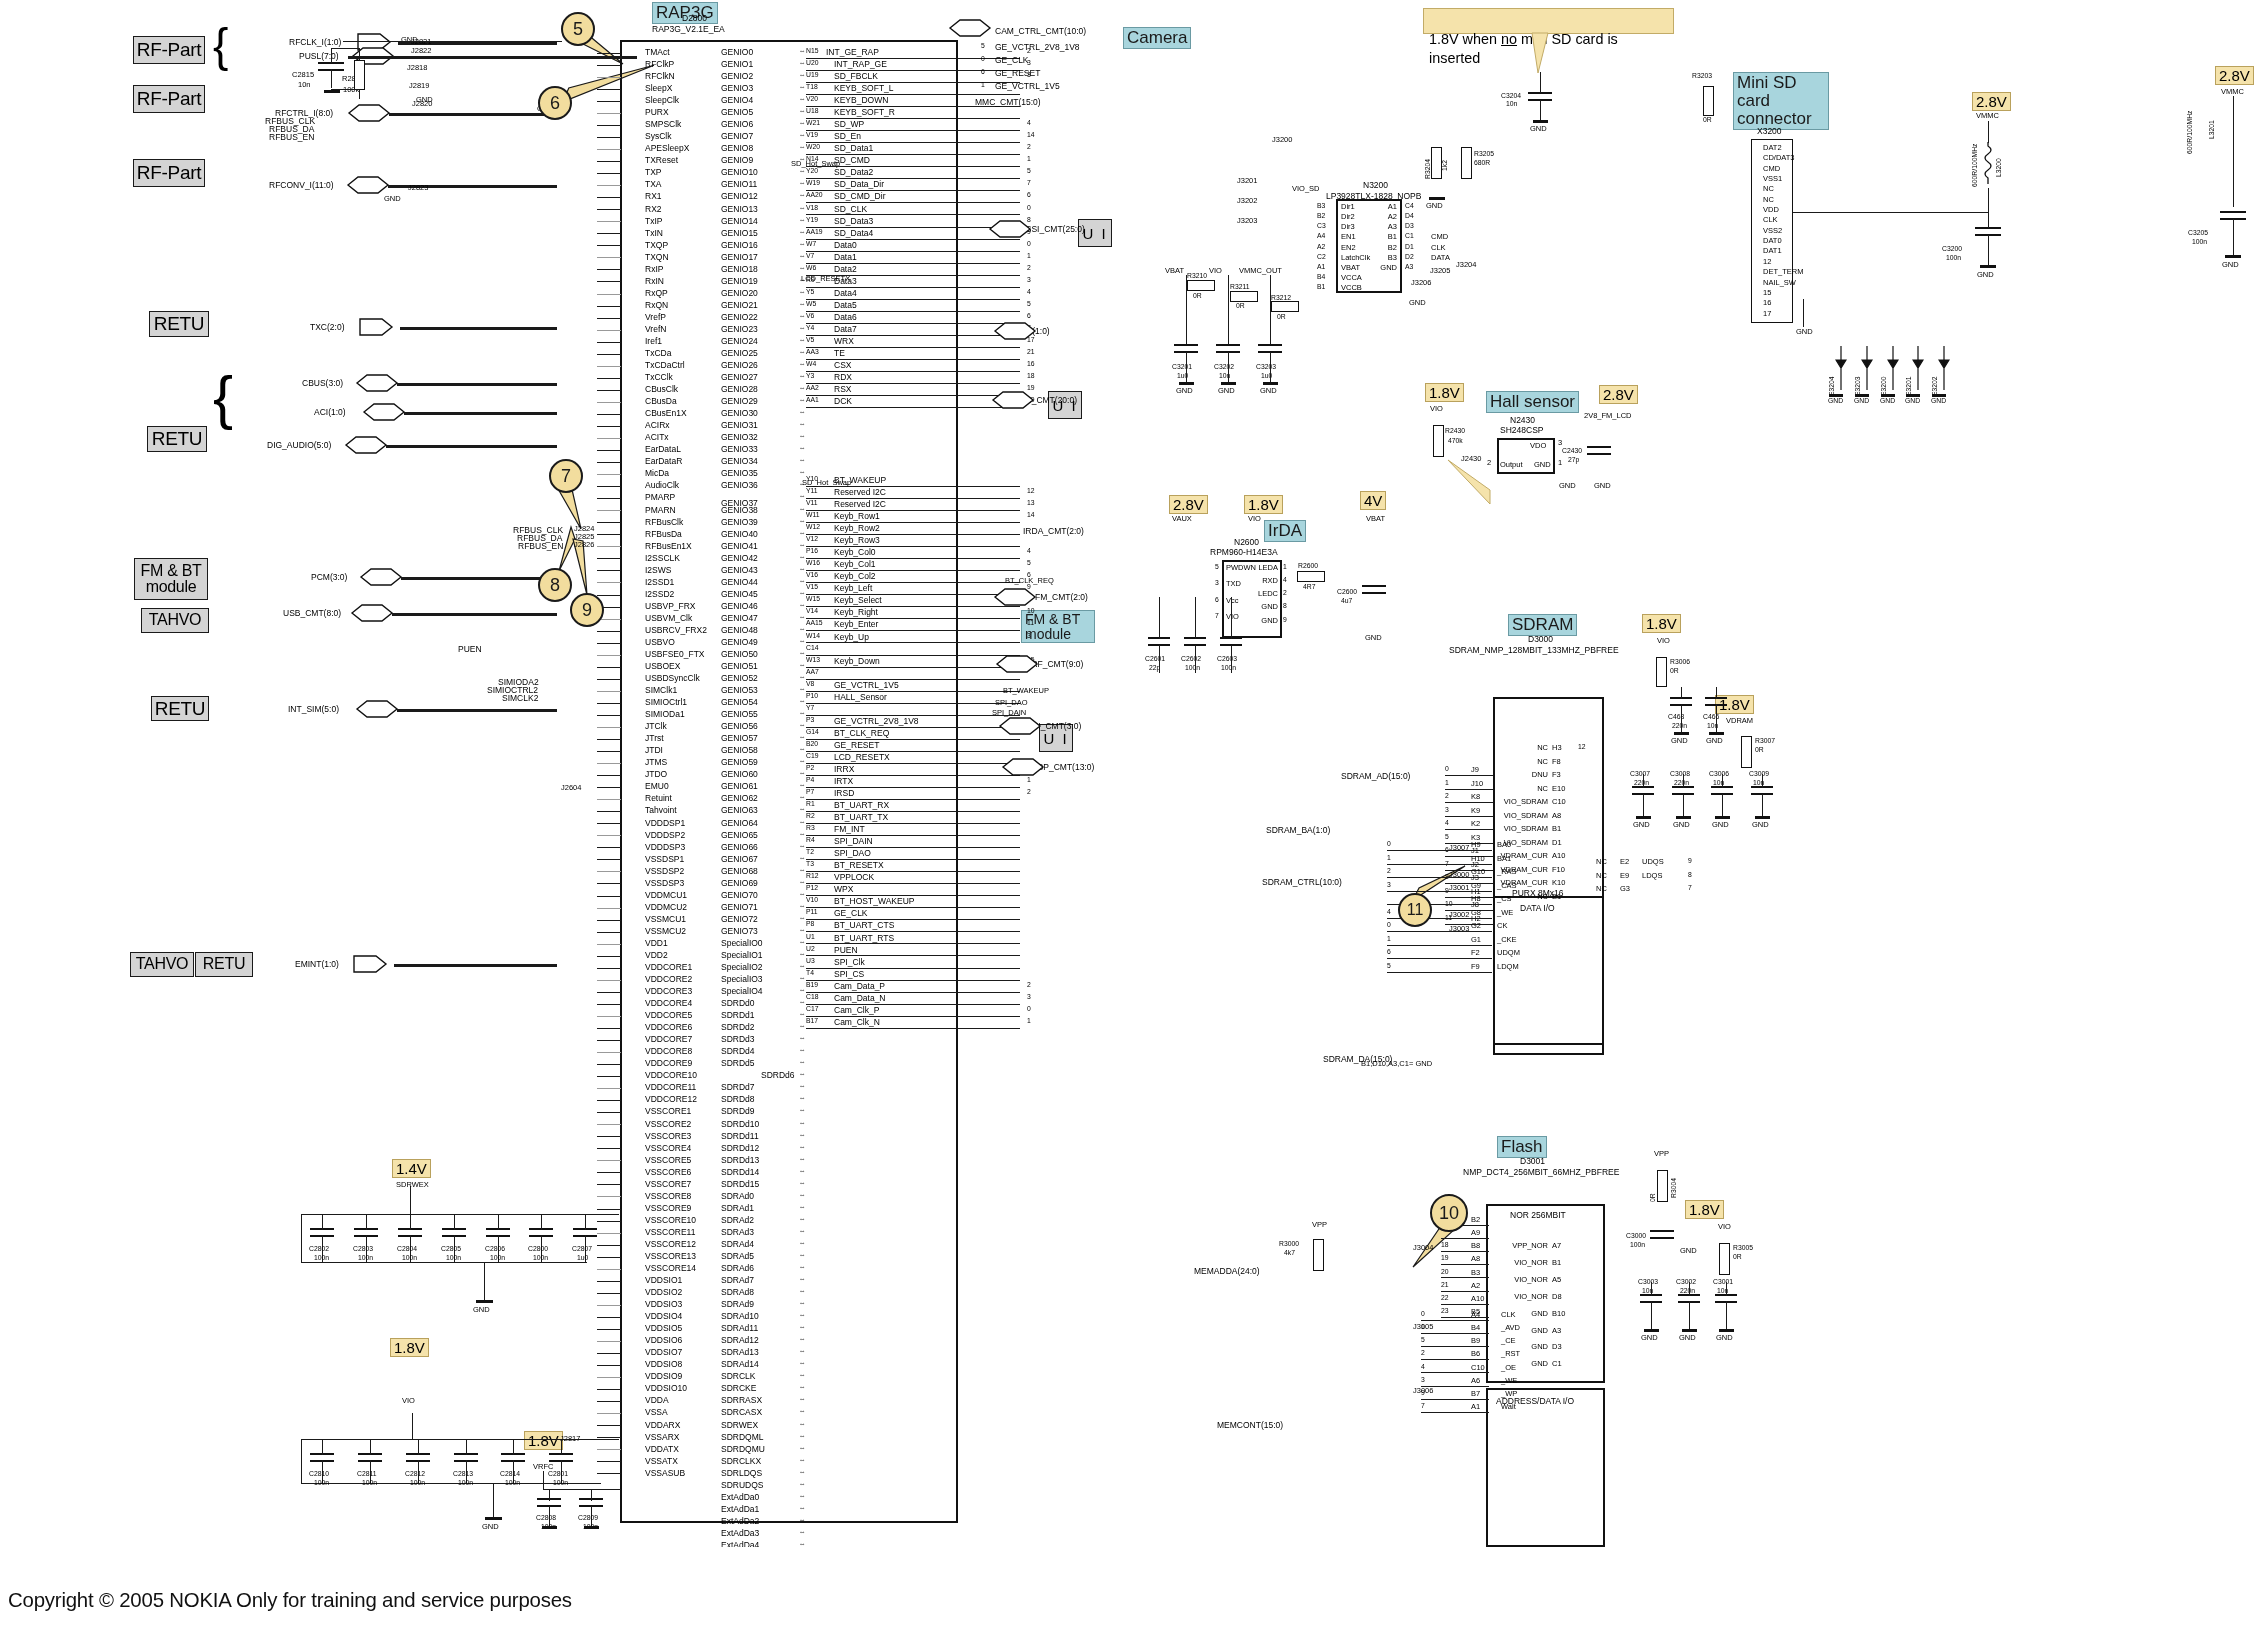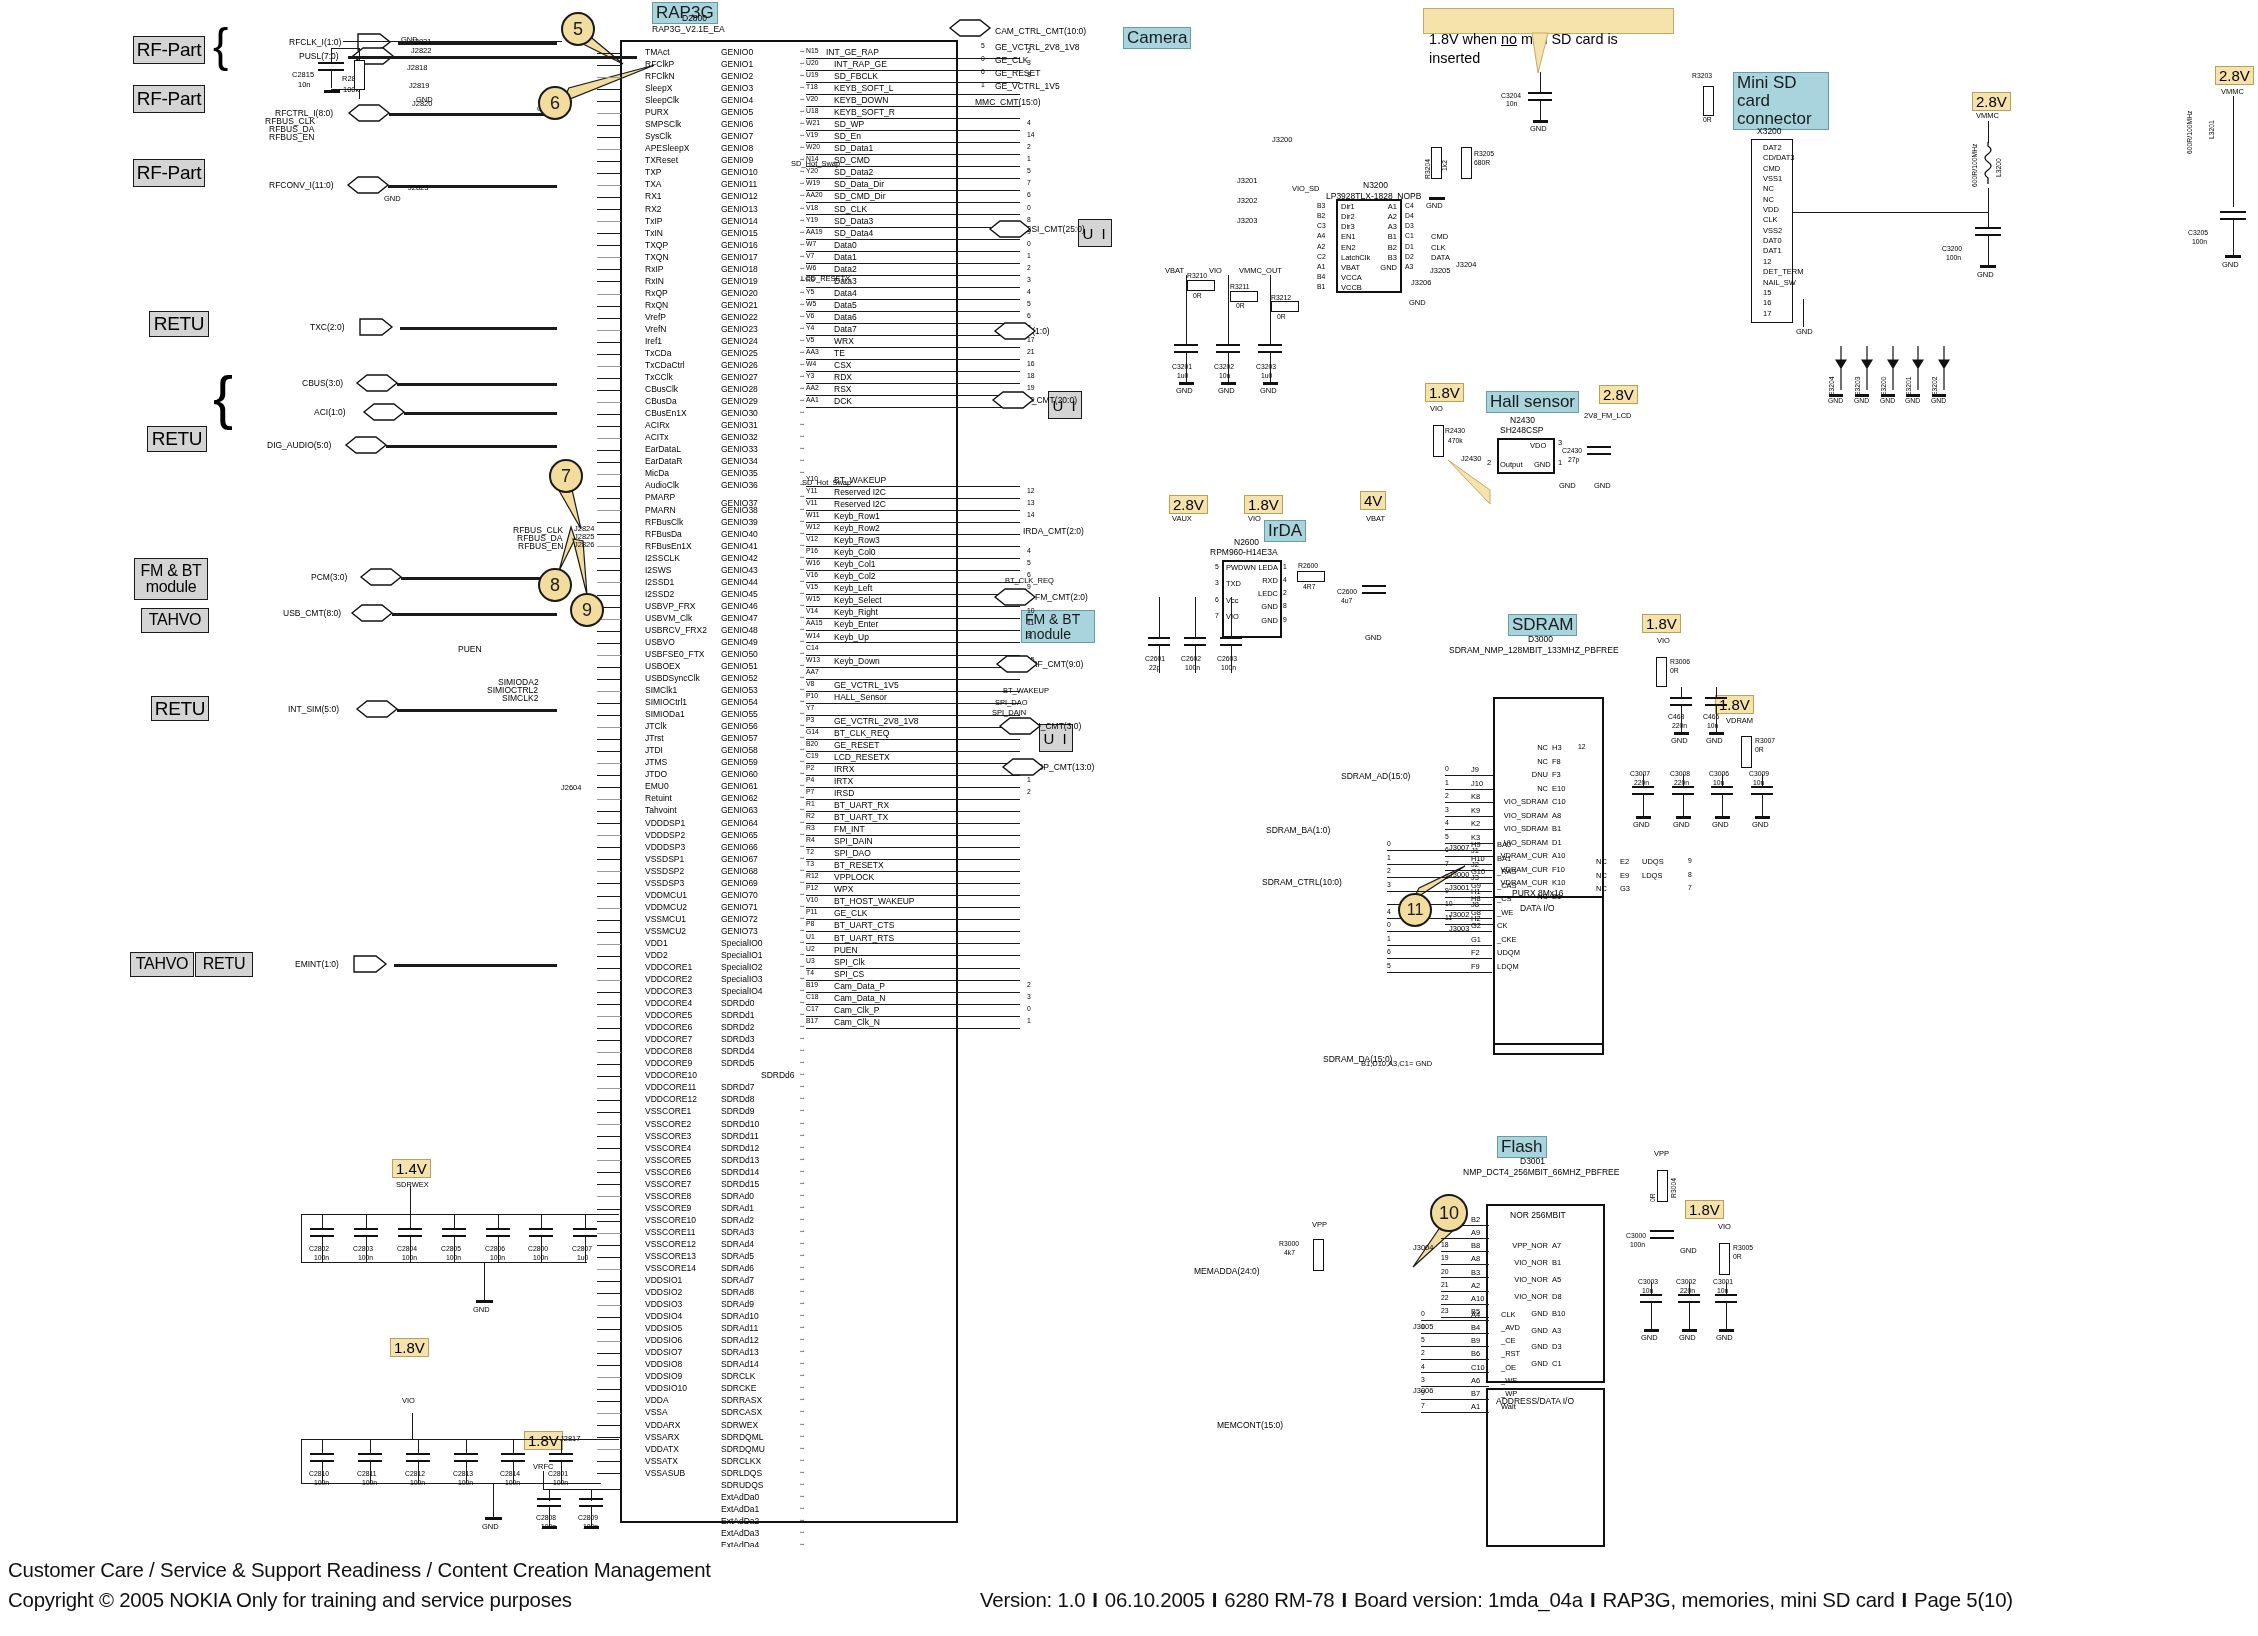--- a/index.html
+++ b/index.html
@@ -2002,21 +2002,17 @@
         <div class="p2" style="left:0;top:7px;width:24px;"></div>
       </div>
       <div class="ln v" style="left:591px;top:1489px;height:12px;"></div>
       <div class="ln v" style="left:591px;top:1506px;height:20px;"></div>
       <div class="txt mini" style="left:578px;top:1515px;">C2809</div>
       <div class="txt mini" style="left:583px;top:1524px;">100n</div>
       <div class="gndbar" style="left:584px;top:1526px;width:15px;"></div>
     </div>
 
   <div id="footer">
-    <div class="foot" style="left:8px;top:12px;">Customer Care / Service &amp; Support Readiness / Content Creation Management</div>
     <div class="foot" style="left:8px;top:42px;">Copyright © 2005 NOKIA   Only for training and service purposes</div>
-    <div class="foot" style="left:980px;top:42px;">
-      <span>Version: 1.0</span><span class="sep">I</span><span>06.10.2005</span><span class="sep">I</span><span>6280  RM-78</span><span class="sep">I</span><span>Board version: 1mda_04a</span><span class="sep">I</span><span>RAP3G, memories, mini SD card</span><span class="sep">I</span><span>Page 5(10)</span>
-    </div>
   </div>
 
 </div>
 
 
 </body></html>

